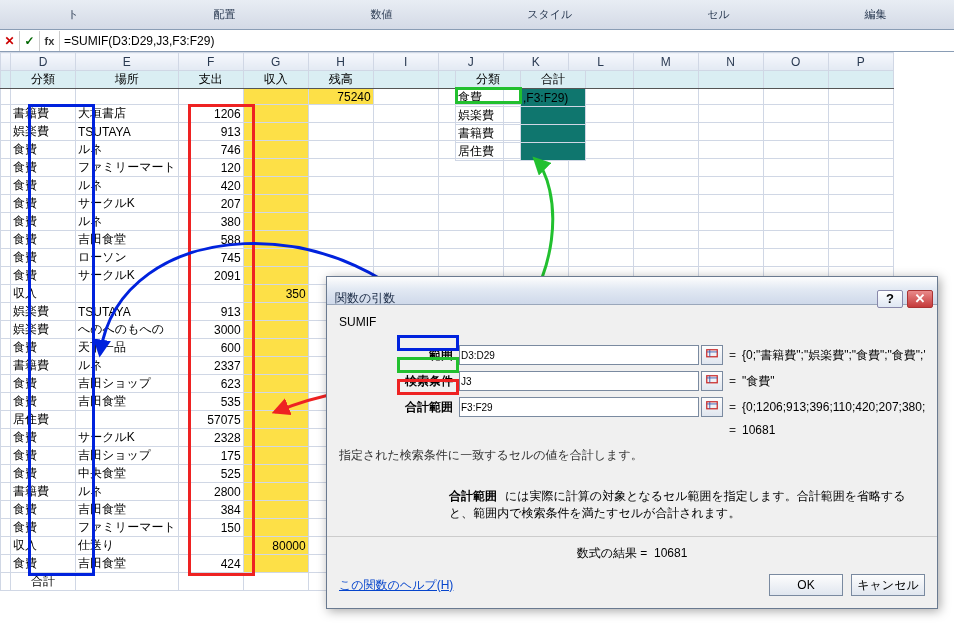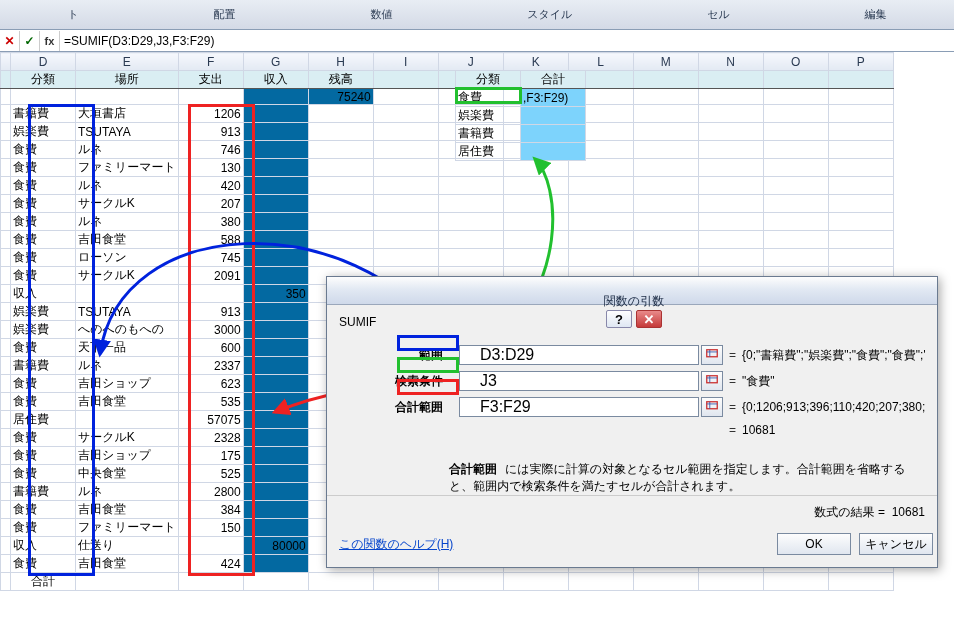--- a/index.html
+++ b/index.html
@@ -73,37 +73,37 @@
   table.grid thead th.corner { width: 10px; }
   td.num { text-align: right; }
   td.lh { text-align: left; }
   
   tr.hdr td {
     background: #daeef3;
     text-align: center;
     border-bottom: 1px solid #555;
   }
   
-  td.income { background: #0369a1; }
+  td.income { background: #fde047; }
   
   table.side {
     position: absolute;
     border-collapse: collapse;
     left: 455px;
     top: 18px;
   }
   table.side td {
     border: 1px solid #d0d7e5;
     height: 16px;
     padding: 0 2px;
     font-size: 12px;
     width: 65px;
   }
   table.side tr.hdr td { background: #daeef3; text-align: center; border-bottom: 1px solid #555; }
-  table.side td.sumcol { background: #7dd3fc; }
+  table.side td.sumcol { background: #0f766e; }
   
   .ov { position: absolute; pointer-events: none; }
   .ov-blue { border: 3px solid #0022dd; }
   .ov-red  { border: 3px solid #ee2222; }
   .ov-green{ border: 3px solid #22c02f; }
   
   .dialog {
     position: absolute;
     left: 326px; top: 224px;
     width: 612px;
@@ -111,80 +111,80 @@
     border: 1px solid #6a7a90;
     box-shadow: 2px 2px 10px rgba(0,0,0,.35);
     font-size: 12px;
   }
   .dlg-title {
     height: 28px;
     background: linear-gradient(#fdfdfd, #e2e9f3 45%, #cfd9ea);
     border-bottom: 1px solid #9aa7bb;
     display: flex; align-items: center; justify-content: space-between;
     padding: 16px 4px 0 8px;
-    flex-direction: column;
   }
   .dlg-title-text { font-size: 12px; color: #1a2a44; }
   .dlg-ctrls { display: flex; gap: 4px; }
   .dlg-help, .dlg-close {
     width: 26px; height: 18px;
     display: flex; align-items: center; justify-content: center;
     border: 1px solid #88a;
     border-radius: 2px;
     font-weight: bold;
     font-size: 13px;
     cursor: pointer;
     background: linear-gradient(#fefefe,#dfe7f3);
   }
   .dlg-close { background: linear-gradient(#e98a8a,#c53a3a); color: #fff; border-color: #a33; }
   .dlg-body { padding: 10px 12px 0 12px; }
   .fn-name { font-size: 12px; margin-bottom: 16px; }
   .arg-row { display: flex; align-items: center; margin-bottom: 6px; }
   .arg-label {
-    width: 120px; text-align: right; padding-right: 16px;
+    width: 120px; text-align: right; padding-right: 6px;
     font-weight: bold;
   }
   .arg-input {
     width: 240px; height: 20px;
     border: 1px solid #7a8aa0;
     background: #fff;
-    padding: 0 20px;
-    font-size: 16px;
+    padding: 0 1px;
+    font-size: 10px;
   }
   .arg-pick {
     width: 22px; height: 20px; margin-left: 2px;
     border: 1px solid #7a8aa0;
     background: linear-gradient(#fdfdfd,#e0e6ef);
     display: flex; align-items: center; justify-content: center;
     cursor: pointer;
   }
   .arg-pick svg { width: 14px; height: 14px; }
   .arg-eq { margin: 0 6px; color: #333; }
   .arg-val { flex: 1; overflow: hidden; white-space: nowrap; font-size: 12px; }
   .dlg-desc { margin-top: 10px; color: #333; font-size: 12px; }
   .dlg-arg-desc { margin-top: 24px; padding-left: 110px; font-size: 12px; }
   .dlg-arg-desc b { margin-right: 8px; }
   .dlg-foot {
+    margin-top: 14px;
     padding: 8px 12px 12px 12px;
-    display: flex; align-items: center; justify-content: flex-end;
+    display: flex; align-items: center; justify-content: center;
     border-top: 1px solid #ccc;
   }
   .dlg-result { font-size: 12px; }
   .dlg-help-link { color: #0645cc; text-decoration: underline; cursor: pointer; font-size: 12px; }
   .dlg-btns { display: flex; gap: 8px; }
   .dlg-btn {
     min-width: 74px; height: 22px;
     border: 1px solid #7a8aa0;
     background: linear-gradient(#fdfdfd,#e0e6ef);
     display: flex; align-items: center; justify-content: center;
     cursor: pointer; font-size: 12px;
   }
   .lbl-box { position: absolute; border: 3px solid; width: 62px; height: 16px; pointer-events: none; }
   svg.arrows { position: absolute; left: 0; top: 52px; width: 954px; height: 586px; pointer-events: none; }
-  .dlg-foot-outer{display:flex;align-items:center;justify-content:space-between;padding:0 4px 12px 12px}
+  .dlg-foot-outer{display:flex;align-items:center;justify-content:space-between;padding:0 12px 12px 12px}
 </style>
 </head>
 <body>
 
 <div class="ribbon">
   <span>ト</span>
   <span>配置</span>
   <span>数値</span>
   <span>スタイル</span>
   <span>セル</span>
@@ -297,21 +297,21 @@
           <td></td>
           <td></td>
           <td></td>
           <td></td>
           <td></td>
         </tr>
         <tr>
           <td></td>
           <td class="lh">食費</td>
           <td class="lh">ファミリーマート</td>
-          <td class="num">130</td>
+          <td class="num">120</td>
           <td class="num income"></td>
           <td class="num"></td>
           <td></td>
           <td></td>
           <td></td>
           <td></td>
           <td></td>
           <td></td>
           <td></td>
           <td></td>
@@ -787,20 +787,21 @@
         </div>
 
       <div class="arg-row">
         <div class="arg-label"></div>
           <div style="width:240px"></div>
           <div style="width:24px"></div>
         <span class="arg-eq">=</span>
         <span class="arg-val">10681</span>
       </div>
 
+      <div class="dlg-desc">指定された検索条件に一致するセルの値を合計します。</div>
       <div class="dlg-arg-desc">
         <b>合計範囲</b><span>には実際に計算の対象となるセル範囲を指定します。合計範囲を省略すると、範囲内で検索条件を満たすセルが合計されます。</span>
       </div>
     </div>
     <div class="dlg-foot">
       <div class="dlg-result">
         <span>数式の結果 =</span>&nbsp;&nbsp;<span>10681</span>
       </div>
       <div></div>
     </div>

